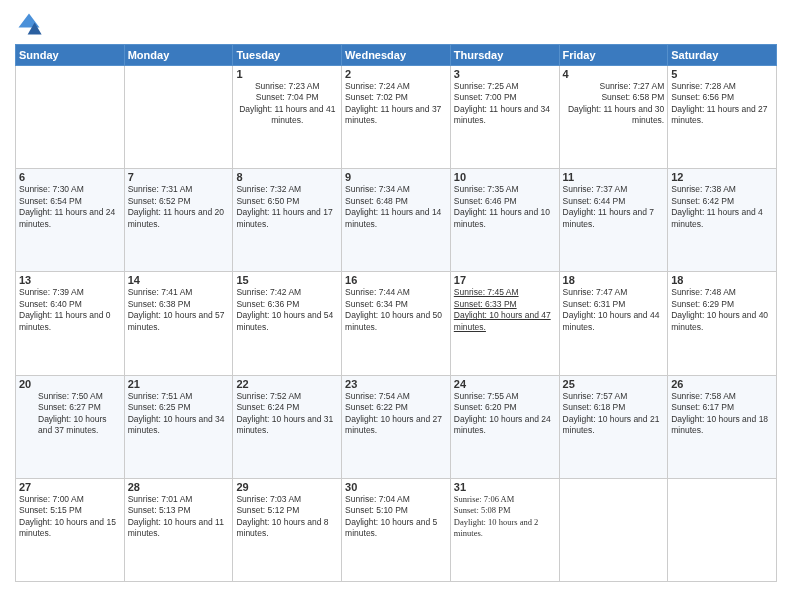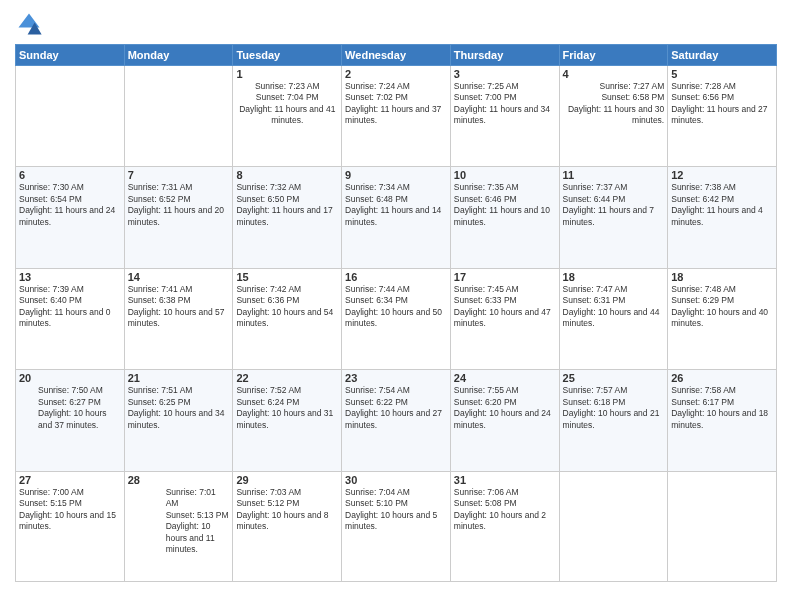--- a/index.html
+++ b/index.html
@@ -234,21 +234,21 @@
 Daylight: 10 hours and 54 minutes.</div>
           </td>
           <td>
             <span class="day-number">16</span>
             <div class="day-info" style="white-space: pre-line;">Sunrise: 7:44 AM
 Sunset: 6:34 PM
 Daylight: 10 hours and 50 minutes.</div>
           </td>
           <td>
             <span class="day-number">17</span>
-            <div class="day-info" style="white-space: pre-line;">Sunrise: 7:45 AM
+            <div class="day-info" style="white-space: pre-line; text-decoration: underline;">Sunrise: 7:45 AM
 Sunset: 6:33 PM
 Daylight: 10 hours and 47 minutes.</div>
           </td>
           <td>
             <span class="day-number">18</span>
             <div class="day-info" style="white-space: pre-line;">Sunrise: 7:47 AM
 Sunset: 6:31 PM
 Daylight: 10 hours and 44 minutes.</div>
           </td>
           <td>
@@ -304,39 +304,39 @@
         </tr>
         <tr>
           <td>
             <span class="day-number">27</span>
             <div class="day-info" style="white-space: pre-line;">Sunrise: 7:00 AM
 Sunset: 5:15 PM
 Daylight: 10 hours and 15 minutes.</div>
           </td>
           <td>
             <span class="day-number">28</span>
-            <div class="day-info" style="white-space: pre-line; margin-left: 38px;">Sunrise: 7:01 AM
+            <div class="day-info" style="white-space: pre-line;">Sunrise: 7:01 AM
 Sunset: 5:13 PM
 Daylight: 10 hours and 11 minutes.</div>
           </td>
           <td>
             <span class="day-number">29</span>
             <div class="day-info" style="white-space: pre-line;">Sunrise: 7:03 AM
 Sunset: 5:12 PM
 Daylight: 10 hours and 8 minutes.</div>
           </td>
           <td>
             <span class="day-number">30</span>
             <div class="day-info" style="white-space: pre-line;">Sunrise: 7:04 AM
 Sunset: 5:10 PM
 Daylight: 10 hours and 5 minutes.</div>
           </td>
           <td>
             <span class="day-number">31</span>
-            <div class="day-info" style="white-space: pre-line;">Sunrise: 7:06 AM
+            <div class="day-info" style="white-space: pre-line; font-family: Liberation Serif, serif;">Sunrise: 7:06 AM
 Sunset: 5:08 PM
 Daylight: 10 hours and 2 minutes.</div>
           </td>
           <td class="empty"></td>
           <td class="empty"></td>
         </tr>
       </tbody>
   </table>
 </div>
 

